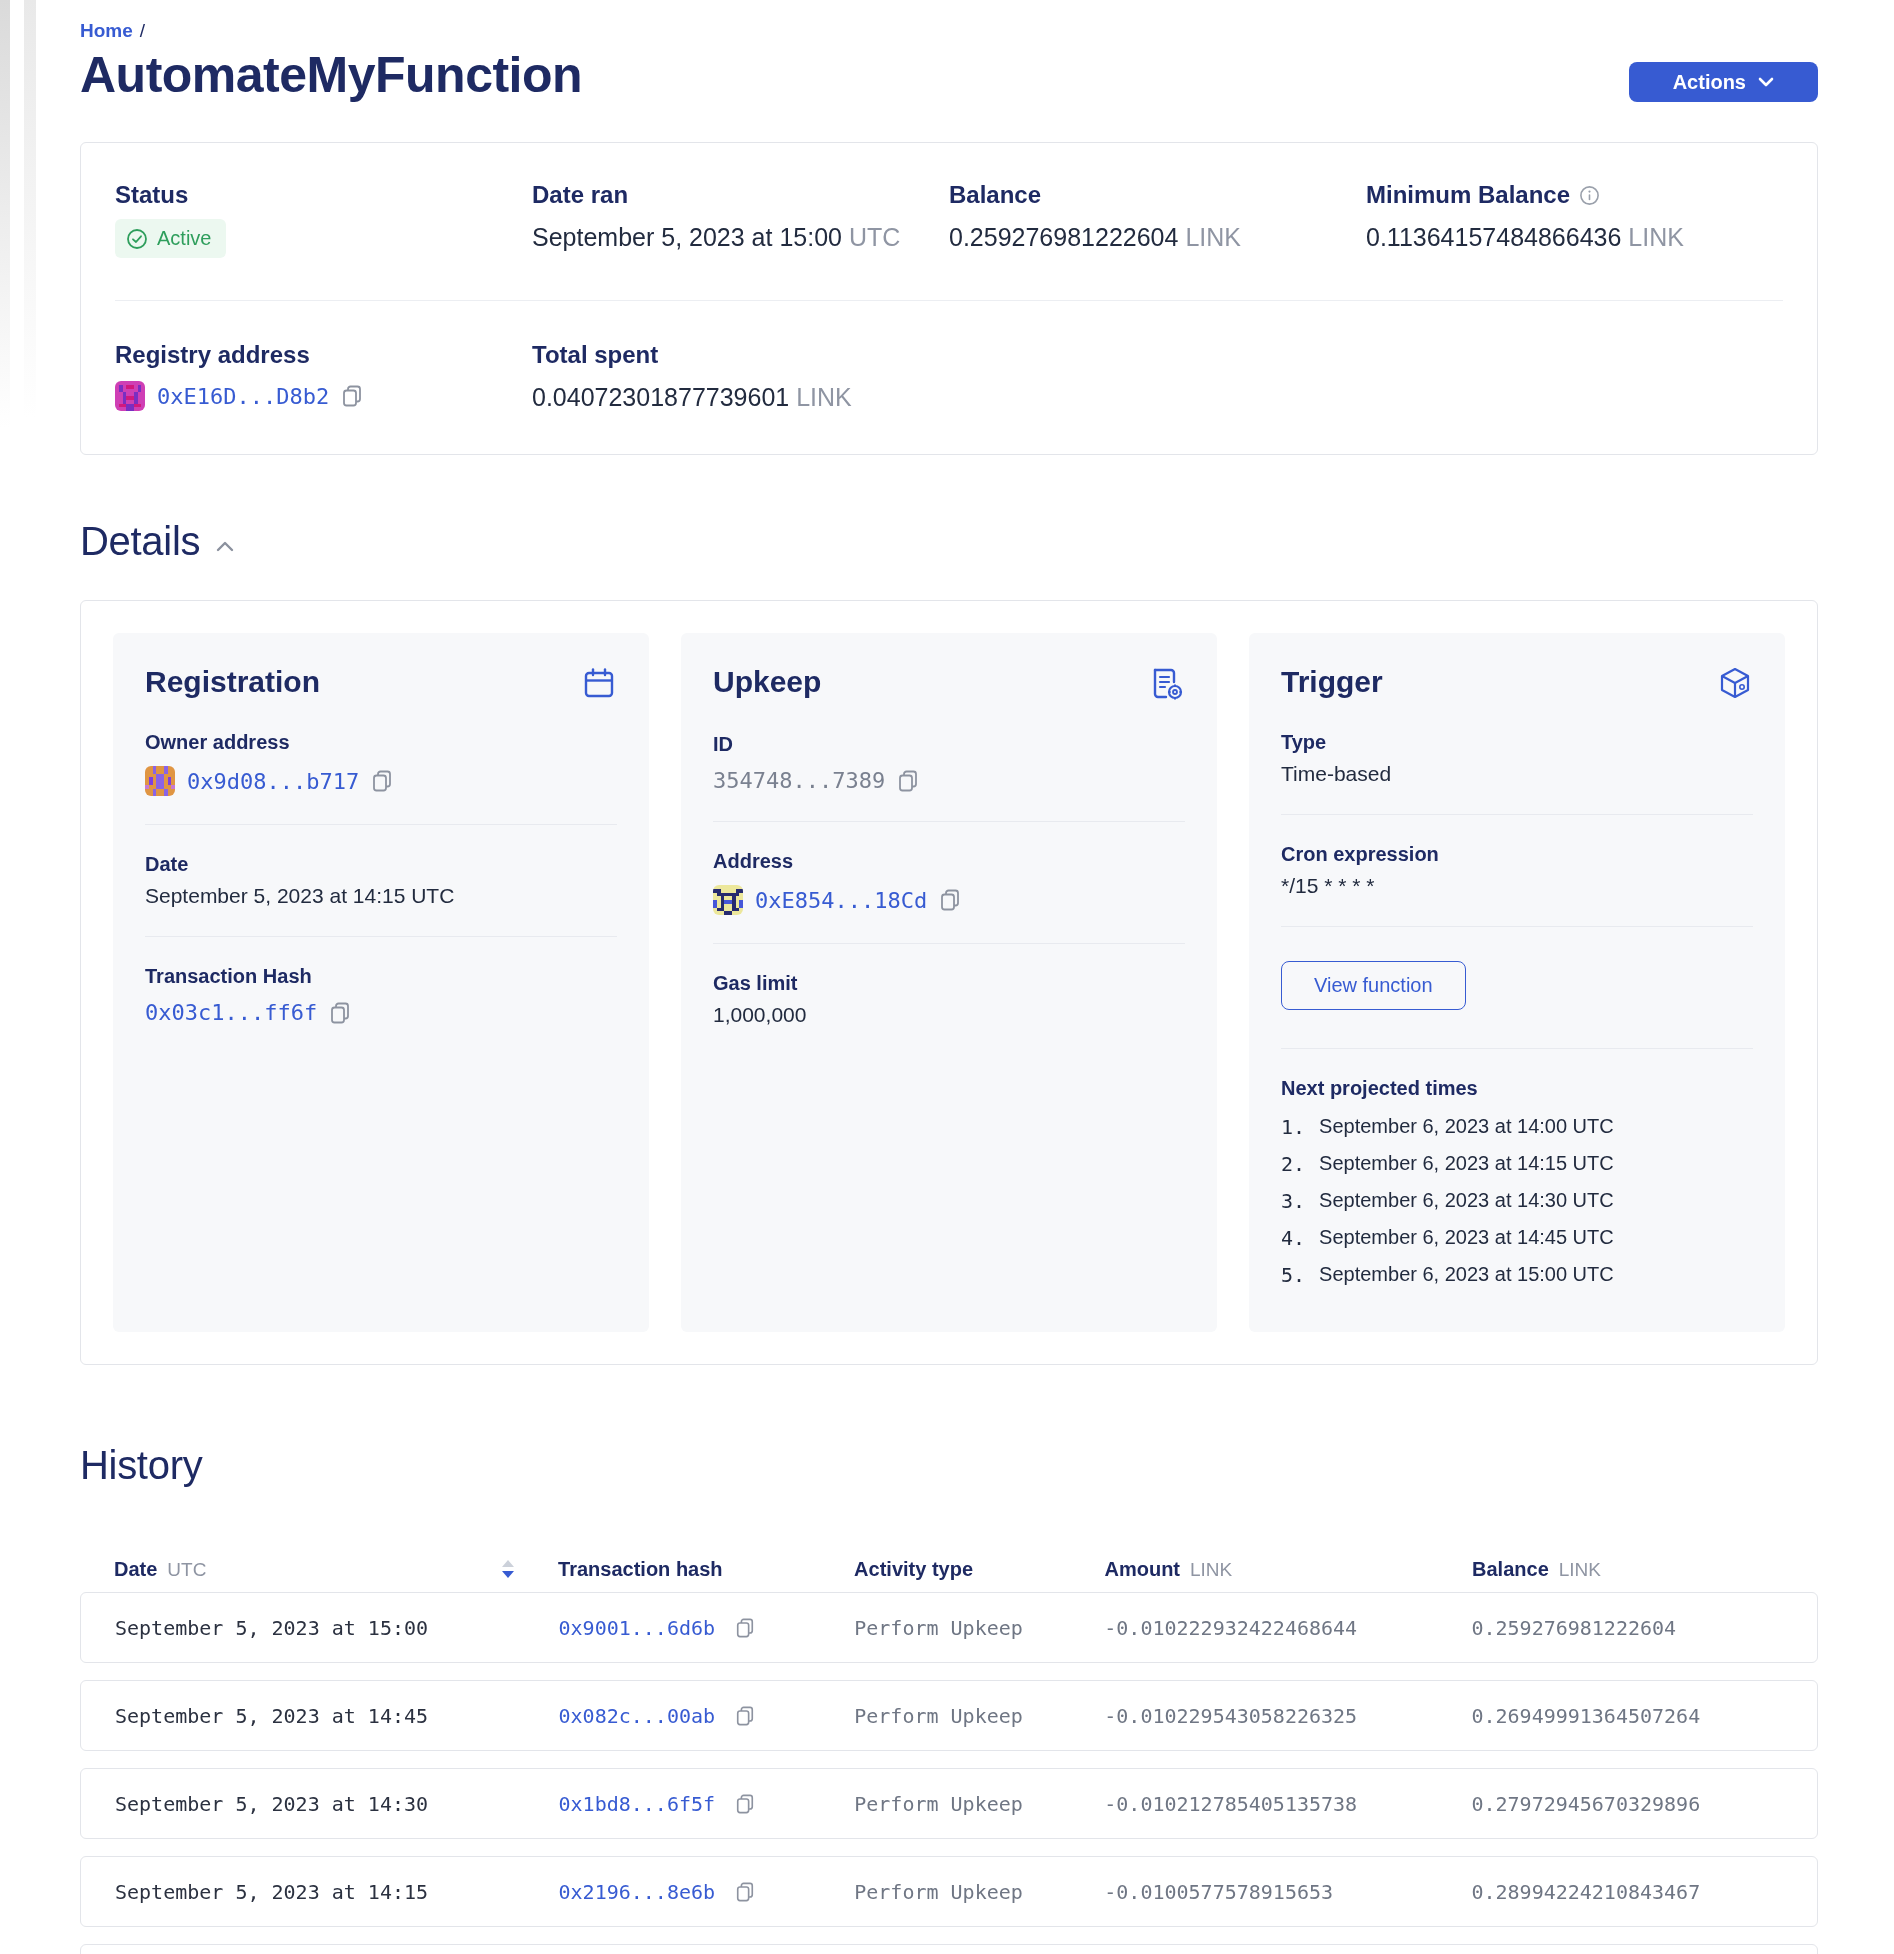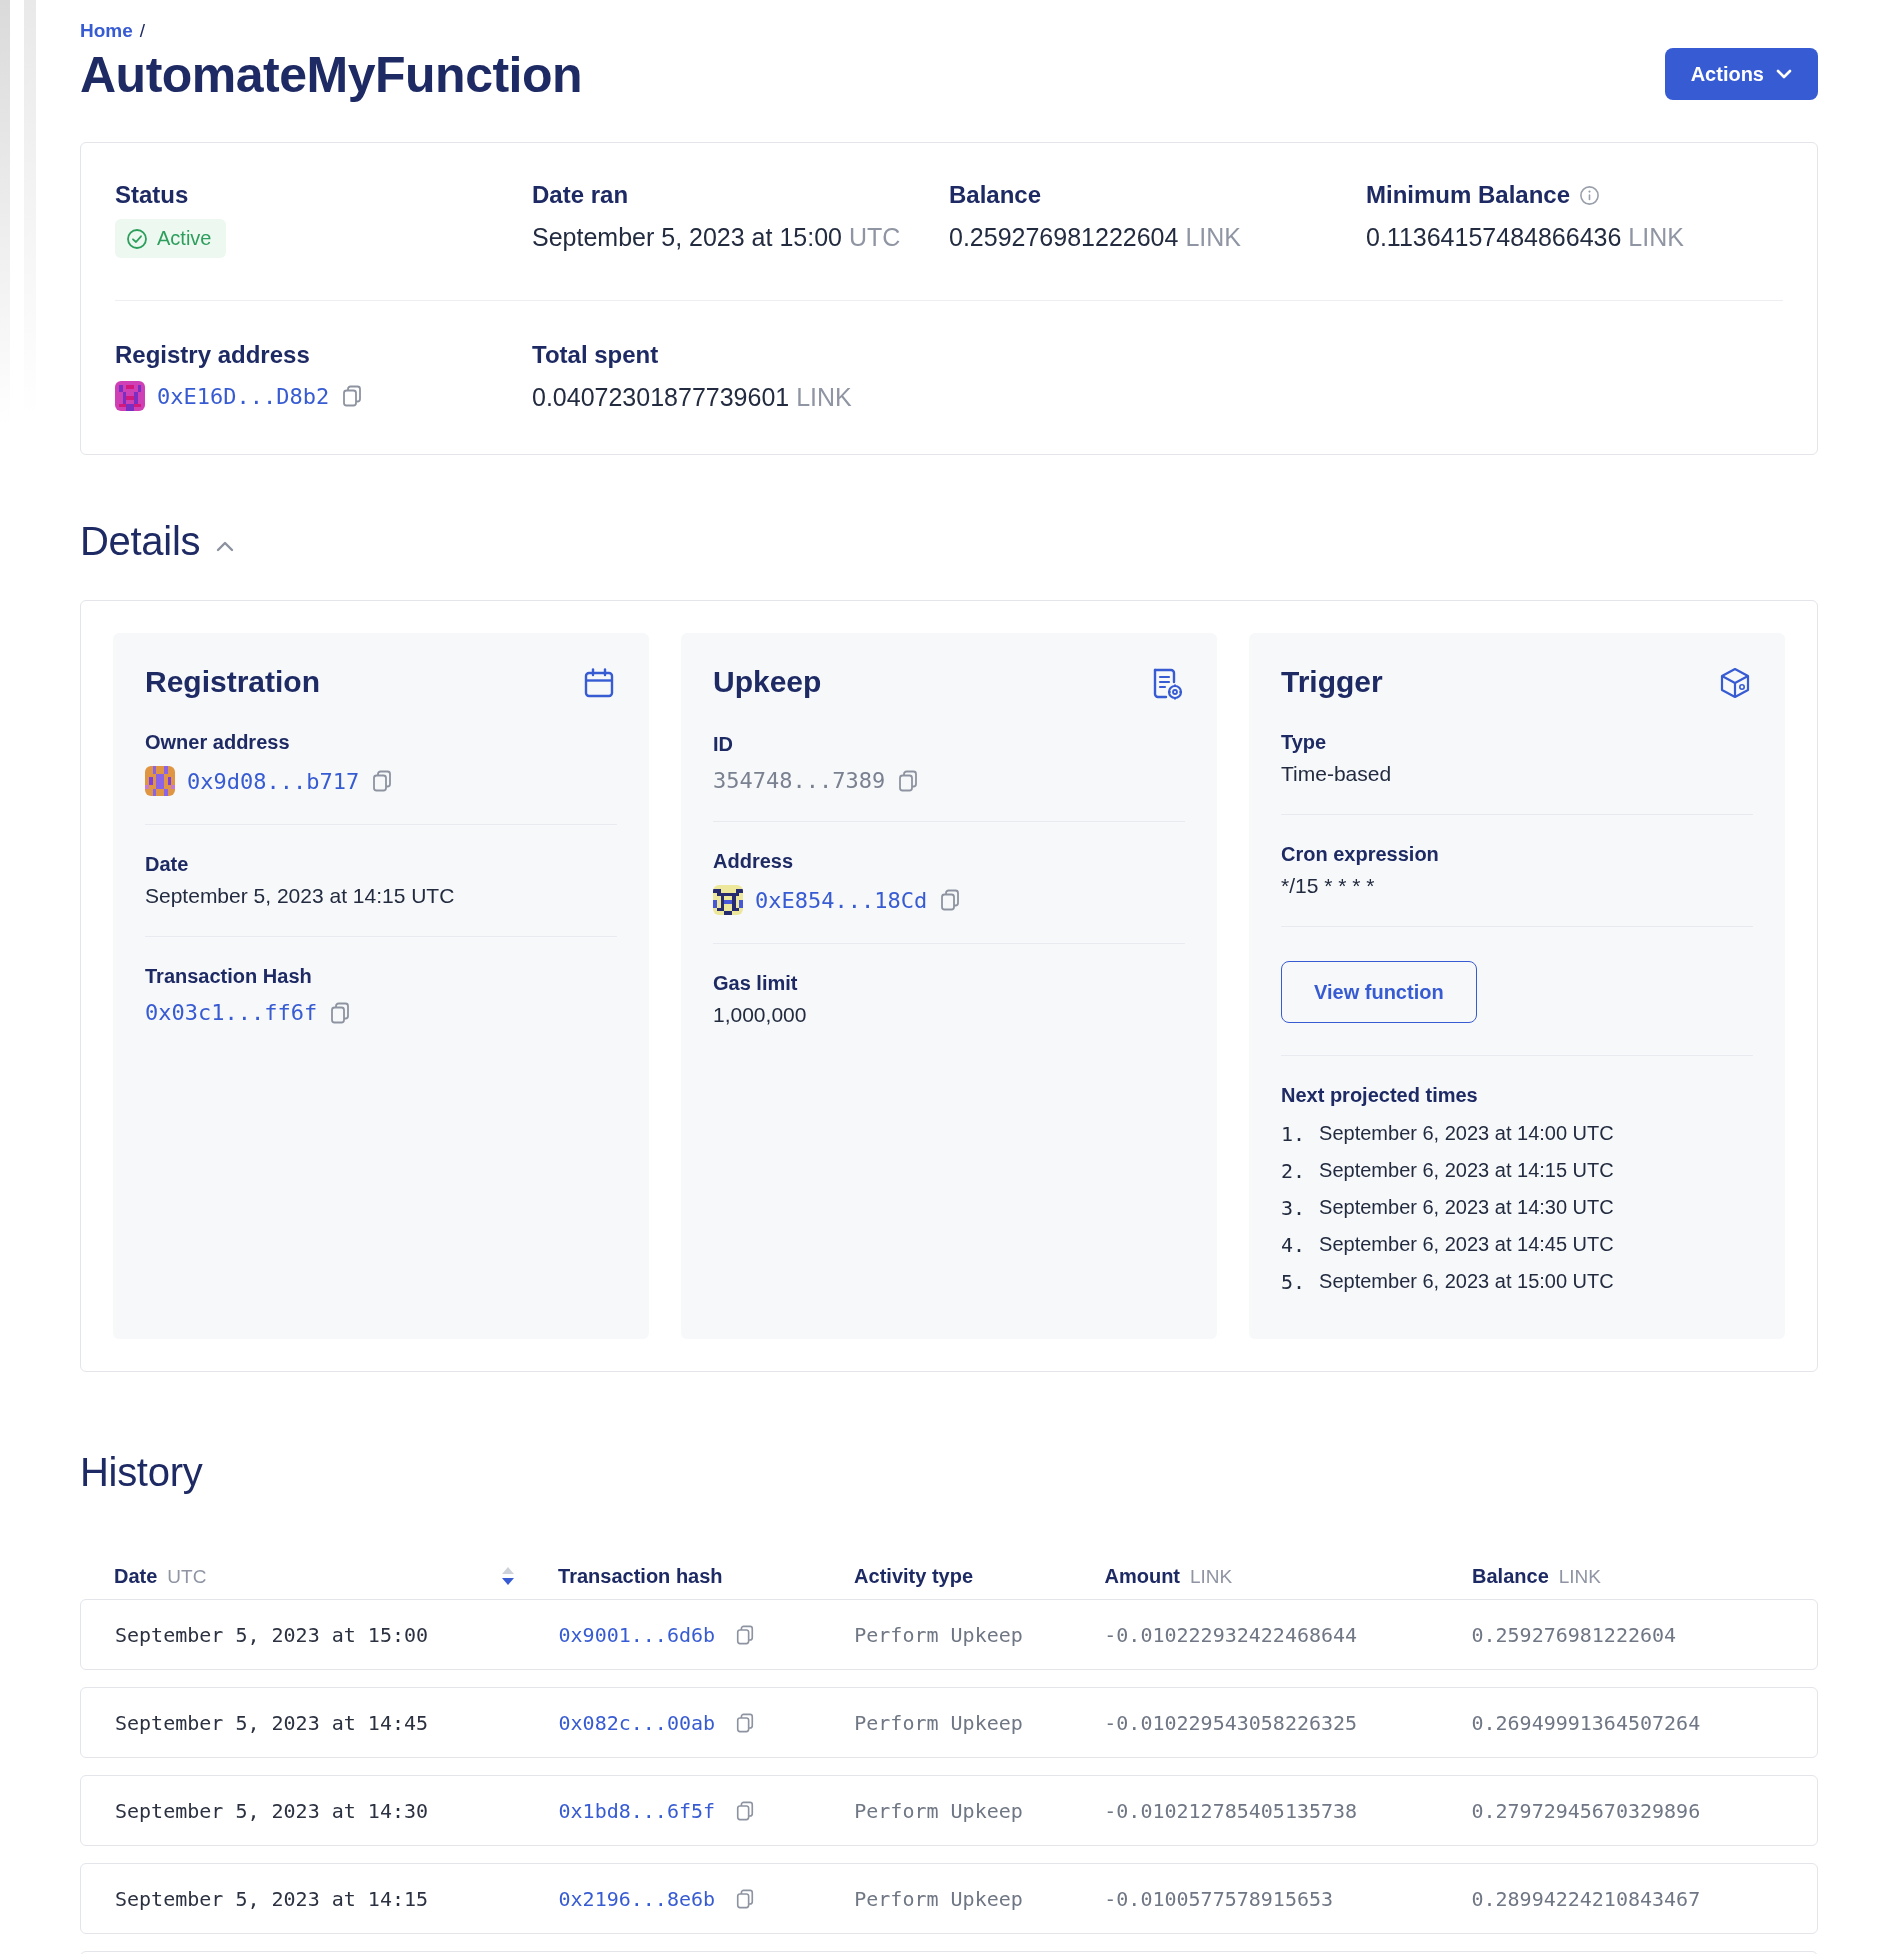--- a/index.html
+++ b/index.html
@@ -30,21 +30,21 @@
   .page{padding:20px 76px 40px 80px;}
 
   
   .breadcrumb{font-size:19px;font-weight:700;}
   .breadcrumb a{color:var(--link);text-decoration:none;cursor:pointer;}
   .breadcrumb .sep{color:var(--navy);font-weight:400;margin-left:7px;}
   .title-row{display:flex;align-items:flex-start;justify-content:space-between;margin-top:4px;}
   h1{font-size:50px;line-height:58px;font-weight:700;color:var(--navy);letter-spacing:-0.5px;}
   .btn-actions{display:inline-flex;align-items:center;gap:12px;background:var(--link);
     color:#fff;font-size:20px;font-weight:700;border:none;border-radius:8px;
-    padding:0 26px;height:52px;margin-top:2px;cursor:pointer;font-family:var(--sans);}
+    padding:0 44px;height:40px;margin-top:16px;cursor:pointer;font-family:var(--sans);}
 
   
   .summary-card{border:1px solid var(--border);border-radius:6px;margin-top:38px;padding:38px 34px 42px;}
   .summary-grid{display:grid;grid-template-columns:1fr 1fr 1fr 1fr;}
   .field-label{font-size:24px;font-weight:700;color:var(--navy);display:flex;align-items:center;gap:9px;}
   .field-value{margin-top:14px;font-size:25px;font-weight:500;color:var(--ink);}
   .unit{color:var(--gray);font-weight:400;}
   .badge{display:inline-flex;align-items:center;gap:9px;background:var(--greenbg);
     color:var(--green);font-size:20px;font-weight:500;border-radius:6px;padding:8px 15px 8px 11px;margin-top:10px;}
   .summary-divider{border:none;border-top:1px solid #eceef2;margin:42px 0 40px;}
@@ -63,21 +63,21 @@
   .sub-card{background:var(--cardbg);border-radius:6px;padding:32px;--copy-bg:#f7f8fa;}
   .sub-head{display:flex;align-items:flex-start;justify-content:space-between;}
   .sub-head h3{font-size:30px;font-weight:700;color:var(--navy);}
   .sub-divider{border:none;border-top:1px solid #e8eaef;margin:28px 0;}
   .sub-field .field-label{font-size:20px;}
   .sub-value{margin-top:8px;font-size:21px;font-weight:500;color:var(--ink);}
   .sub-value.mono{font-family:var(--mono);font-size:22px;}
   .sub-value.gray{color:#7a8190;}
   .btn-outline{display:inline-flex;align-items:center;justify-content:center;
     border:1.5px solid var(--link);color:var(--link);background:transparent;border-radius:8px;
-    height:62px;padding:0 32px;font-size:20px;font-weight:700;cursor:pointer;margin:6px 0 4px;font-family:var(--sans);}
+    height:49px;padding:0 32px;font-size:20px;font-weight:400;cursor:pointer;margin:6px 0 10px;font-family:var(--sans);}
   .proj-list{list-style:none;margin-top:15px;}
   .proj-list li{display:flex;gap:14px;font-size:20px;color:var(--ink);margin-bottom:13px;font-weight:500;}
   .proj-num{font-family:var(--mono);color:var(--ink);}
 
   
   .table-head{display:grid;grid-template-columns:447fr 298fr 252fr 370fr 314fr;
     padding:0 34px;margin-top:58px;align-items:center;height:46px;}
   .th{display:flex;align-items:baseline;gap:10px;font-size:20px;font-weight:700;color:var(--navy);}
   .th .unit{font-size:19px;}
   .sort{display:inline-flex;flex-direction:column;gap:4px;margin-left:auto;margin-right:44px;cursor:pointer;align-self:center;}

